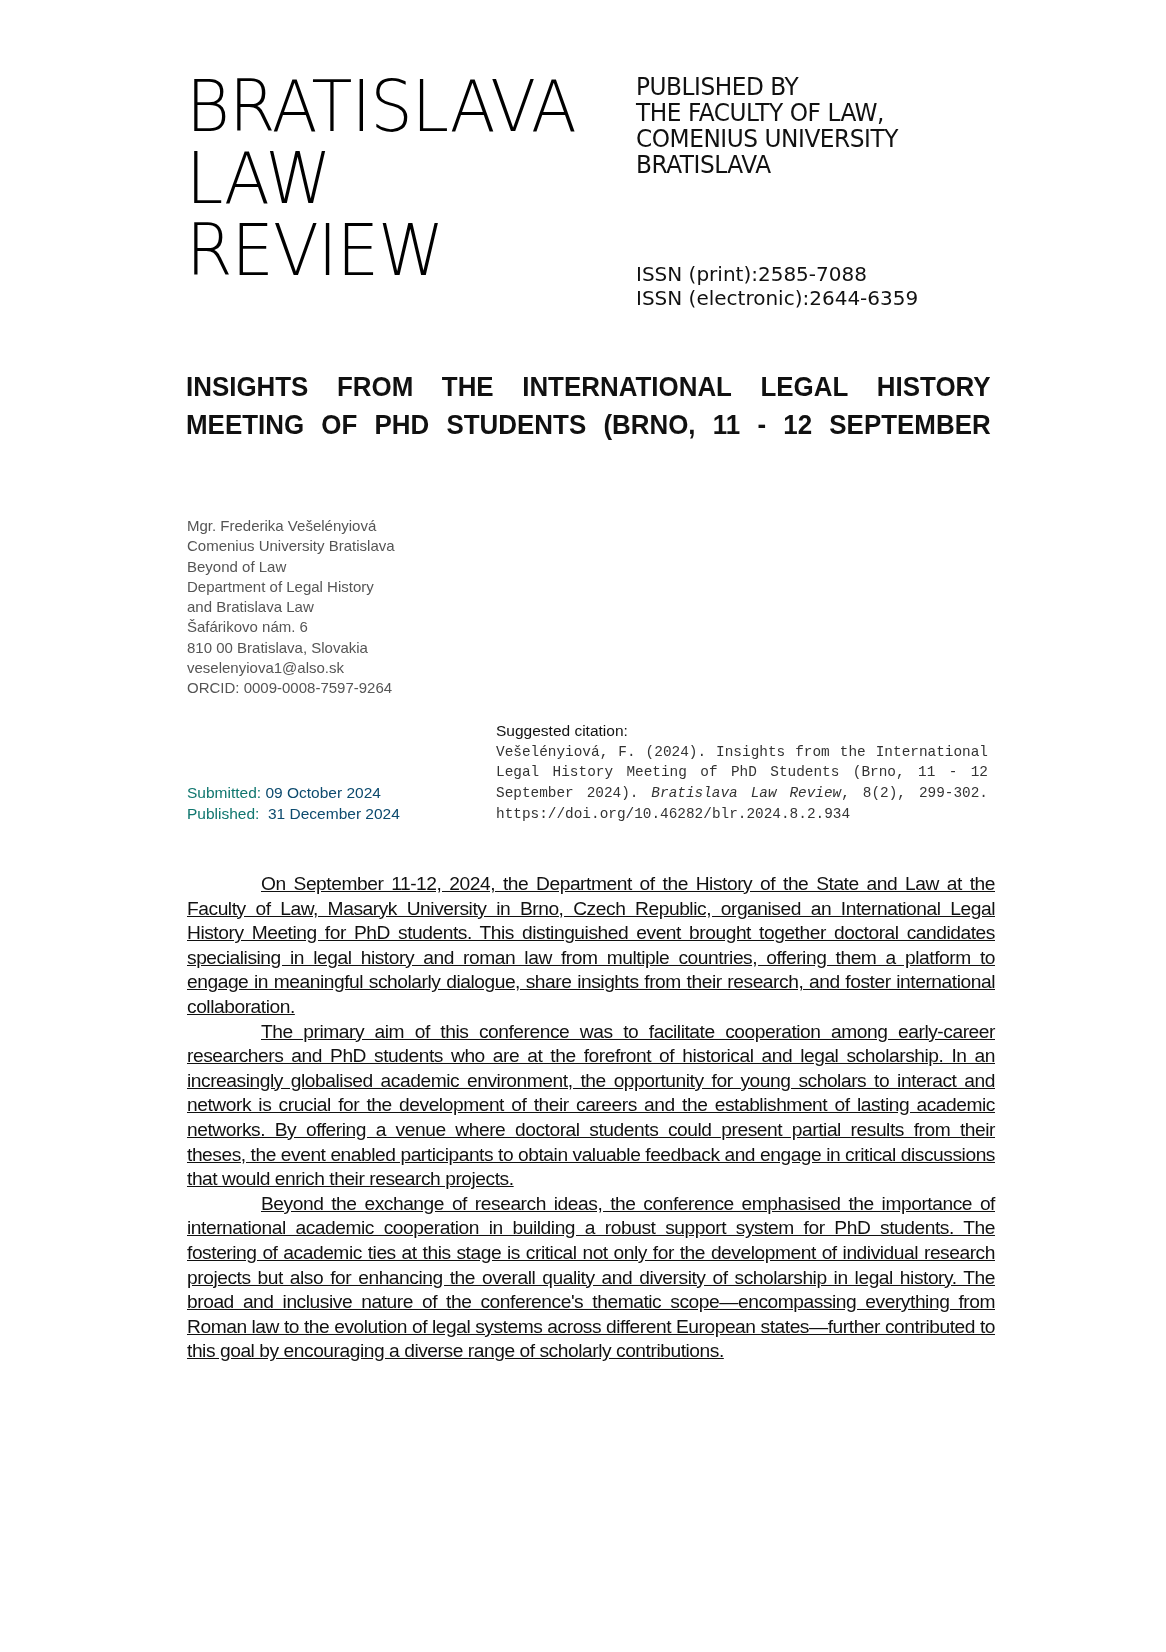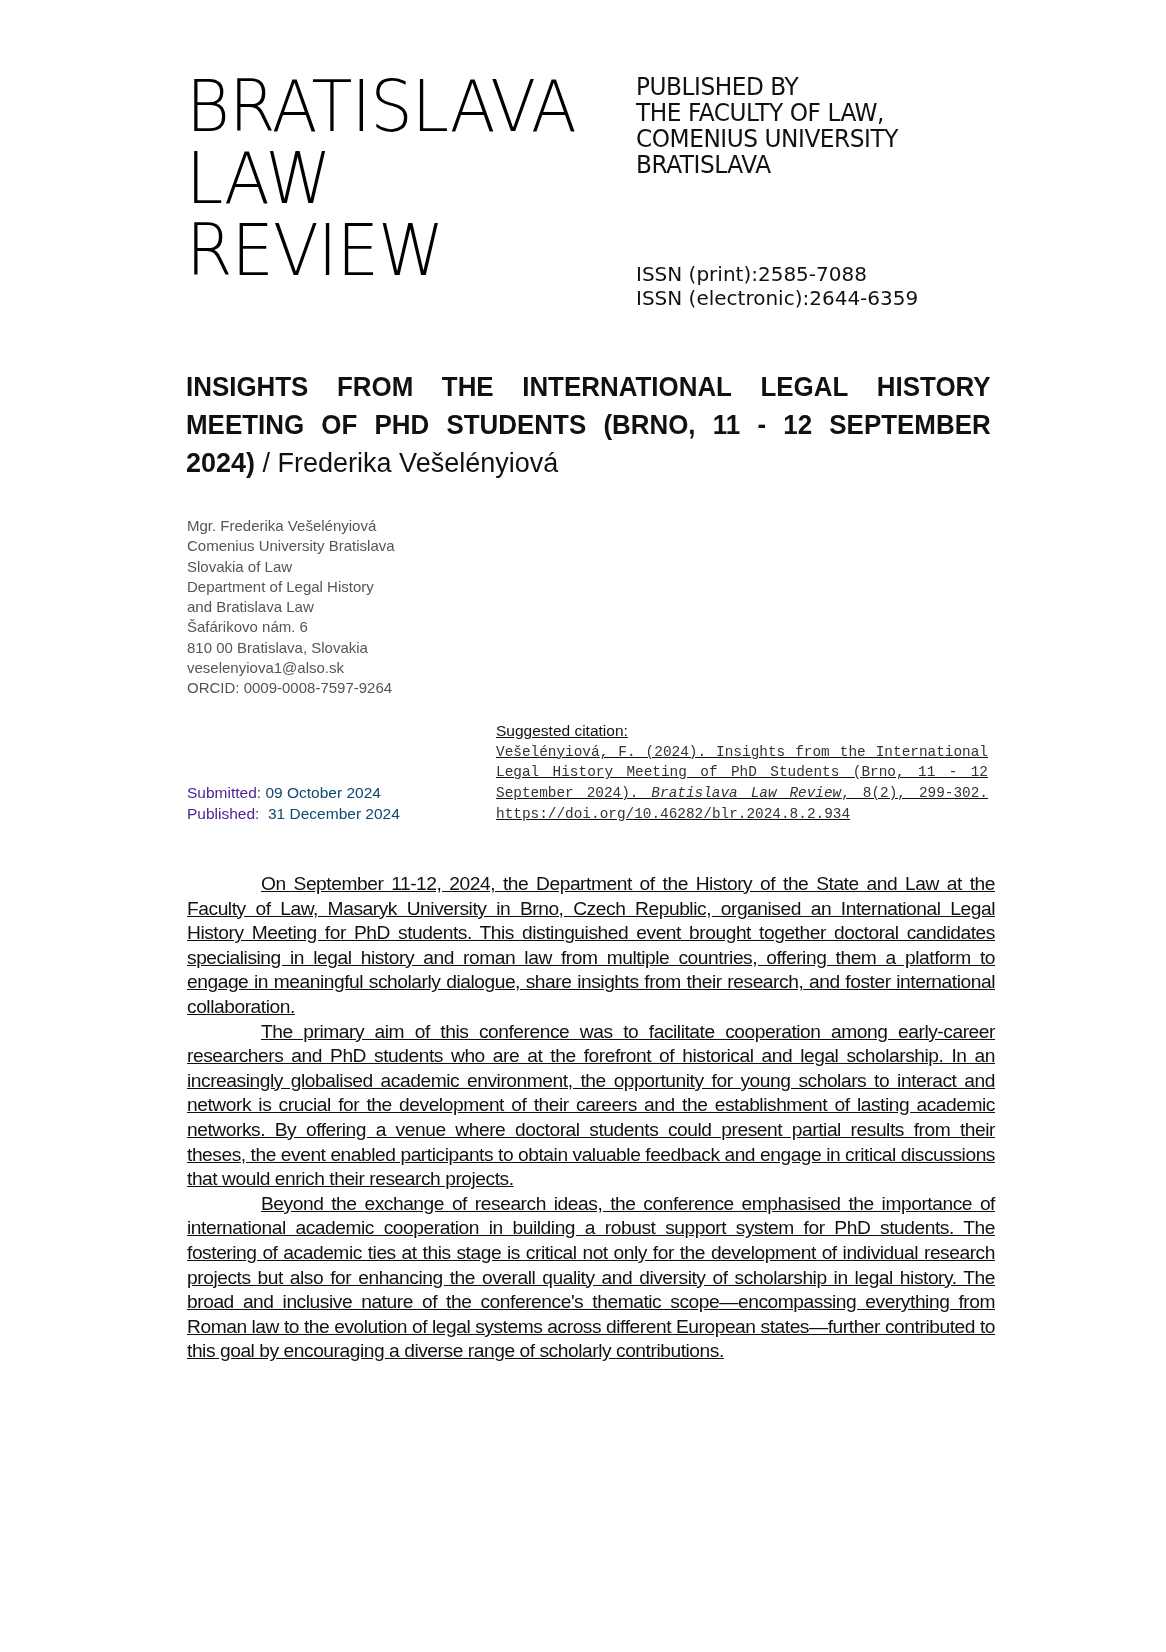--- a/index.html
+++ b/index.html
@@ -15,24 +15,24 @@
 
   .title-block { position: absolute; left: 186px; top: 368px; width: 806px; }
   .title-line { font-family: "Liberation Sans", sans-serif; font-weight: 700; font-size: 27px; line-height: 38px; display: flex; justify-content: space-between; transform: scaleX(0.96); transform-origin: left; width: 104%; }
   .title-last { font-family: "Liberation Sans", sans-serif; font-size: 27px; line-height: 38px; }
   .title-last b { font-weight: 700; }
   .author-inline { font-weight: 400; }
 
   .affil { position: absolute; left: 187px; top: 516px; font-family: Liberation Sans, sans-serif; font-size: 15px; line-height: 20.3px; color: #555; }
 
   .dates { position: absolute; left: 187px; top: 782px; font-size: 15.5px; line-height: 21px; color: #222; }
-  .dates .k { color: #4c1d95; }
+  .dates .k { color: #0f766e; }
   .dates .v { color: #0c4a6e; }
 
-  .citation { position: absolute; left: 496px; top: 721px; width: 492px; font-size: 15.5px; line-height: 20.7px; text-decoration: underline; }
+  .citation { position: absolute; left: 496px; top: 721px; width: 492px; font-size: 15.5px; line-height: 20.7px; }
   .citation .head { color: #111; }
   .citation .body { font-family: "Liberation Mono", "DejaVu Sans Mono", monospace; font-size: 14.4px; color: #333; text-align: justify; }
   .citation .body i { font-style: italic; }
 
   .article { position: absolute; left: 187px; top: 872px; width: 808px; font-family: "Liberation Sans", sans-serif; font-size: 19.2px; line-height: 24.6px; color: #111; text-align: justify; letter-spacing: -0.45px; }
   .article p { margin: 0; text-indent: 74px; text-decoration: underline; }
 </style>
 </head>
 <body>
 
@@ -67,29 +67,26 @@
     <span>MEETING</span>
     <span>OF</span>
     <span>PHD</span>
     <span>STUDENTS</span>
     <span>(BRNO,</span>
     <span>11</span>
     <span>-</span>
     <span>12</span>
     <span>SEPTEMBER</span>
   </div>
-  <div class="title-last">
-    <b>2024)</b><span class="author-inline"> / Frederika Vešelényiová</span>
-  </div>
 </div>
 
 <div class="affil">
   <div>Mgr. Frederika Vešelényiová</div>
   <div>Comenius University Bratislava</div>
-  <div>Slovakia of Law</div>
+  <div>Beyond of Law</div>
   <div>Department of Legal History</div>
   <div>and Bratislava Law</div>
   <div>Šafárikovo nám. 6</div>
   <div>810 00 Bratislava, Slovakia</div>
   <div>veselenyiova1@also.sk</div>
   <div>ORCID: 0009-0008-7597-9264</div>
 </div>
 
 <div class="dates">
   <div><span class="k">Submitted:</span><span class="v" style="white-space:pre"> 09 October 2024</span></div>

